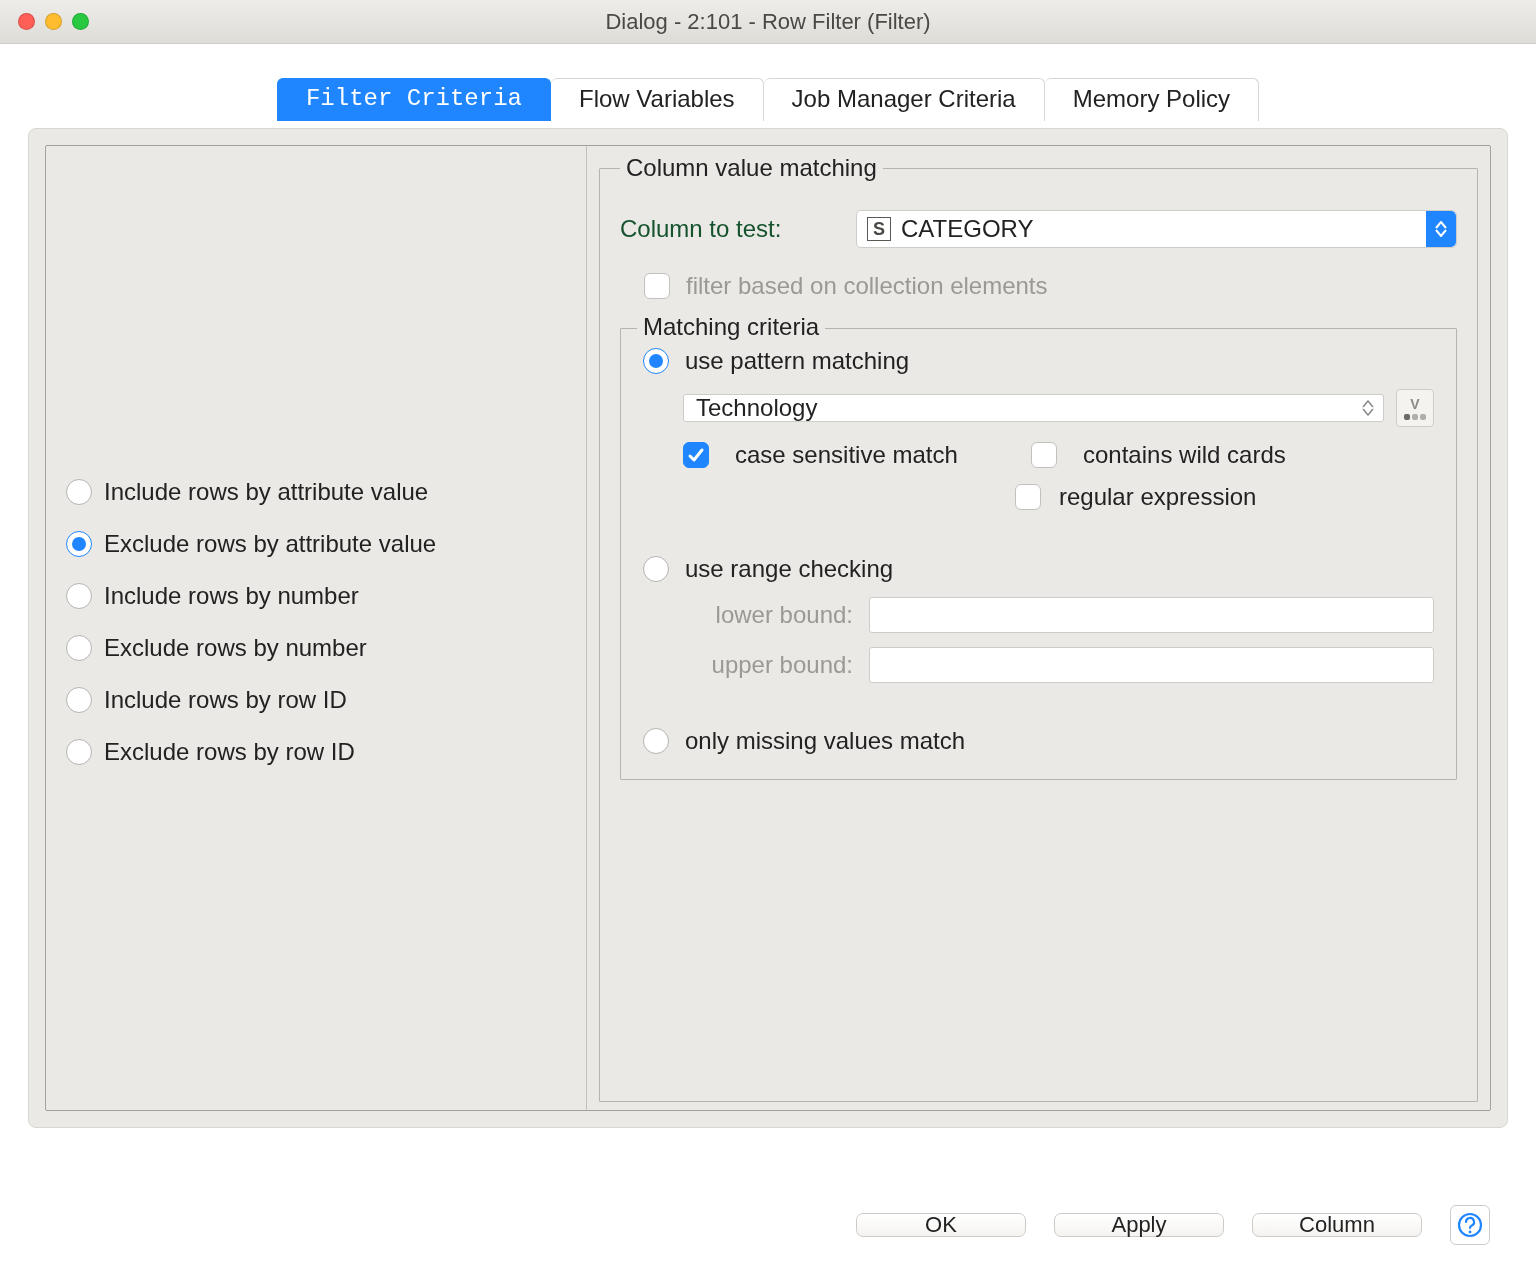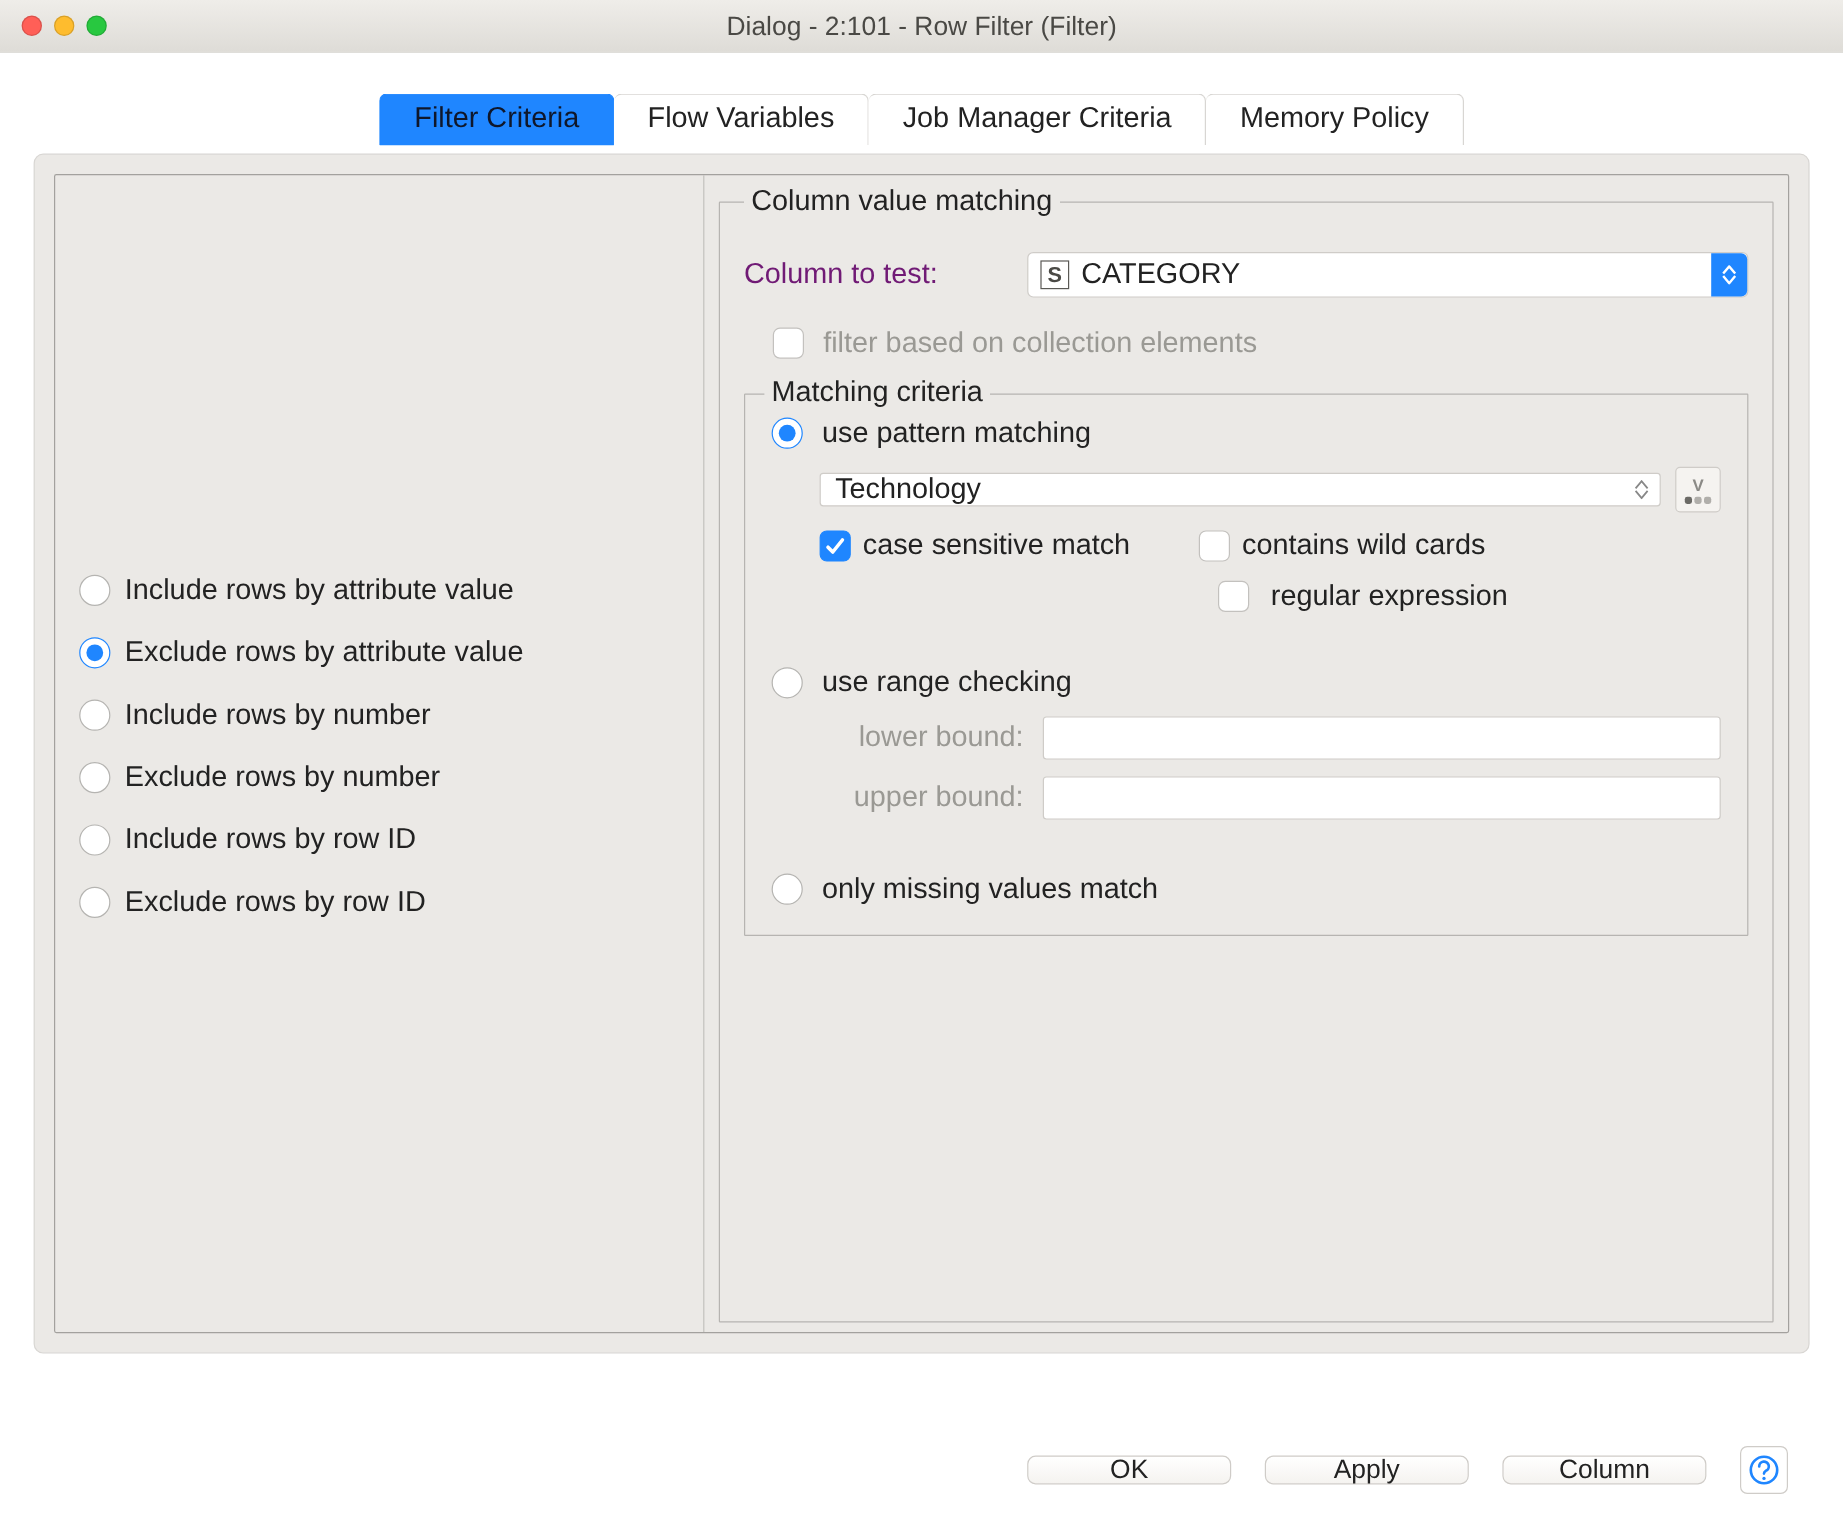--- a/index.html
+++ b/index.html
@@ -57,22 +57,23 @@
     font-size:24px;
     cursor:default;
     border-radius:6px 6px 0 0;
     position:relative;
     z-index:2;
     box-shadow:0 1px 0 #fff;
   }
   .tab + .tab { border-left:none; }
   .tab.active {
     background:#1f86ff;
-    color:#0f172a;
+    color:#ffffff;
     border-color:#1f86ff;
+    font-family:Liberation Mono, monospace;
   }
 
   .outer-panel {
     border:1px solid #d8d6d3;
     border-radius:8px;
     background:#ebe9e6;
     height:1000px;
     padding:16px;
     margin-top:-1px;
   }
@@ -124,21 +125,21 @@
     position:relative;
   }
   fieldset.group > legend {
     font-size:24px;
     padding:0 6px;
     color:#222;
     background:#ebe9e6;
   }
 
   .row { display:flex; align-items:center; gap:16px; }
-  .label { color:#701a75; }
+  .label { color:#14532d; }
   .muted { color:#9a9994; }
 
   
   .popup {
     flex:1;
     height:38px;
     background:#fff;
     border:1px solid #cfccc8;
     border-radius:5px;
     display:flex; align-items:center; padding:0 0 0 10px;
@@ -354,21 +355,21 @@
                 <div class="dot-row">
                     <span></span>
                     <span></span>
                     <span></span>
                   </div>
               </div>
             </div>
 
             <div class="spacer14"></div>
 
-            <div class="row" style="padding-left:40px; gap:10px;">
+            <div class="row" style="padding-left:40px; gap:26px;">
               <span class="cb checked">
                 <svg width="18" height="18" viewBox="0 0 18 18">
                     <path d="M3 10 L7 14 L15 4" fill="none" stroke="#fff" stroke-width="3" stroke-linecap="round" stroke-linejoin="round"></path>
                   </svg>
               </span>
               <span style="min-width:270px;">case sensitive match</span>
 
               <span class="cb"></span>
               <span>contains wild cards</span>
             </div>

